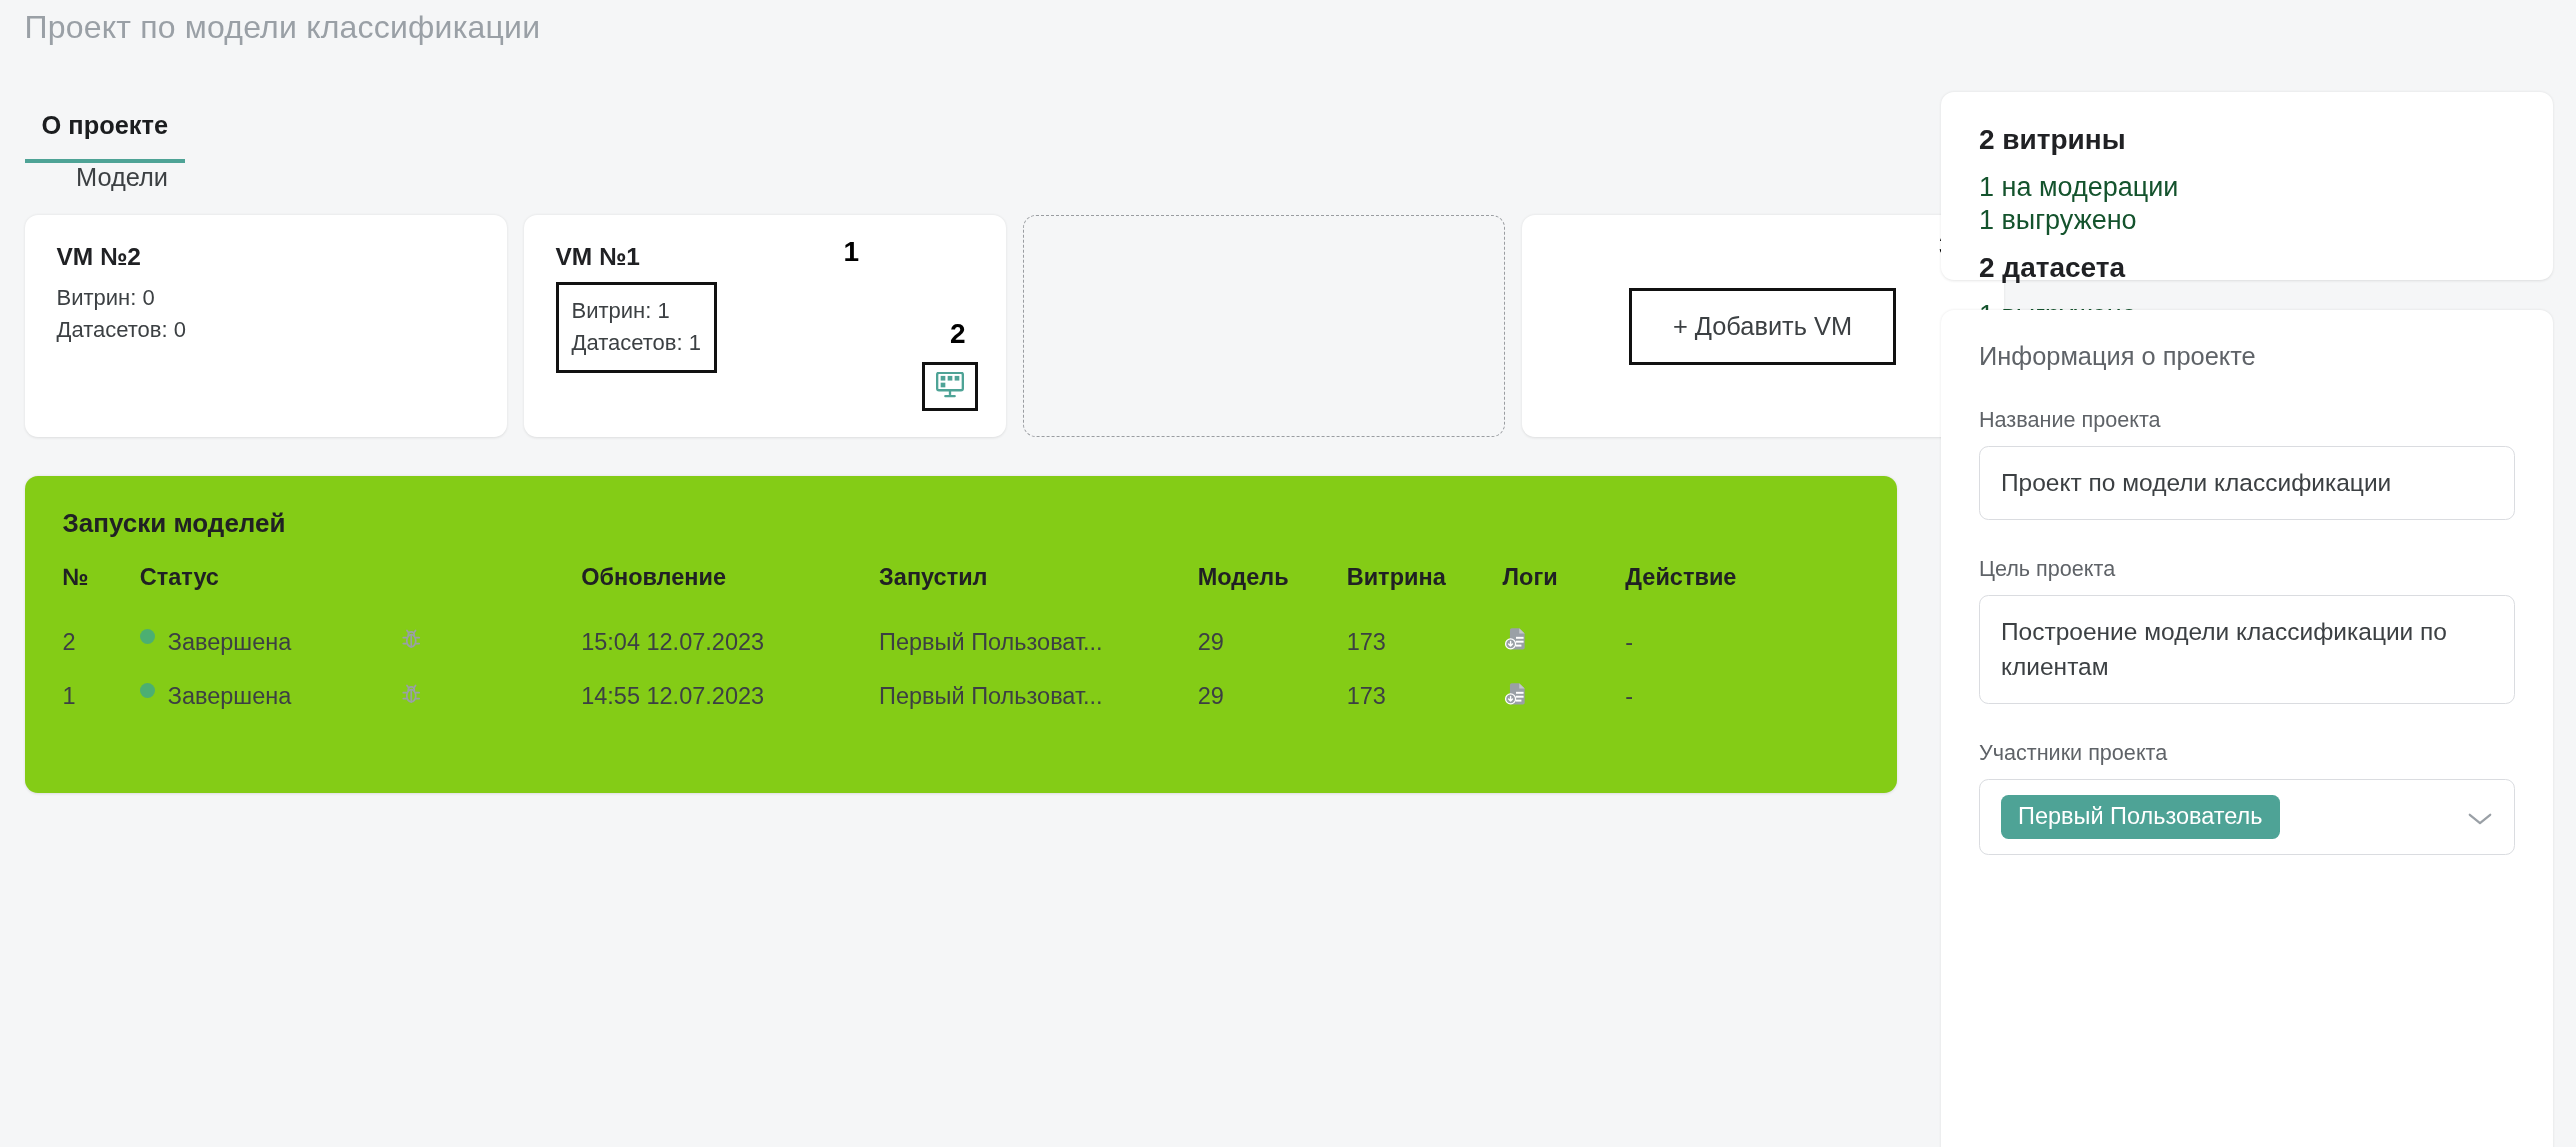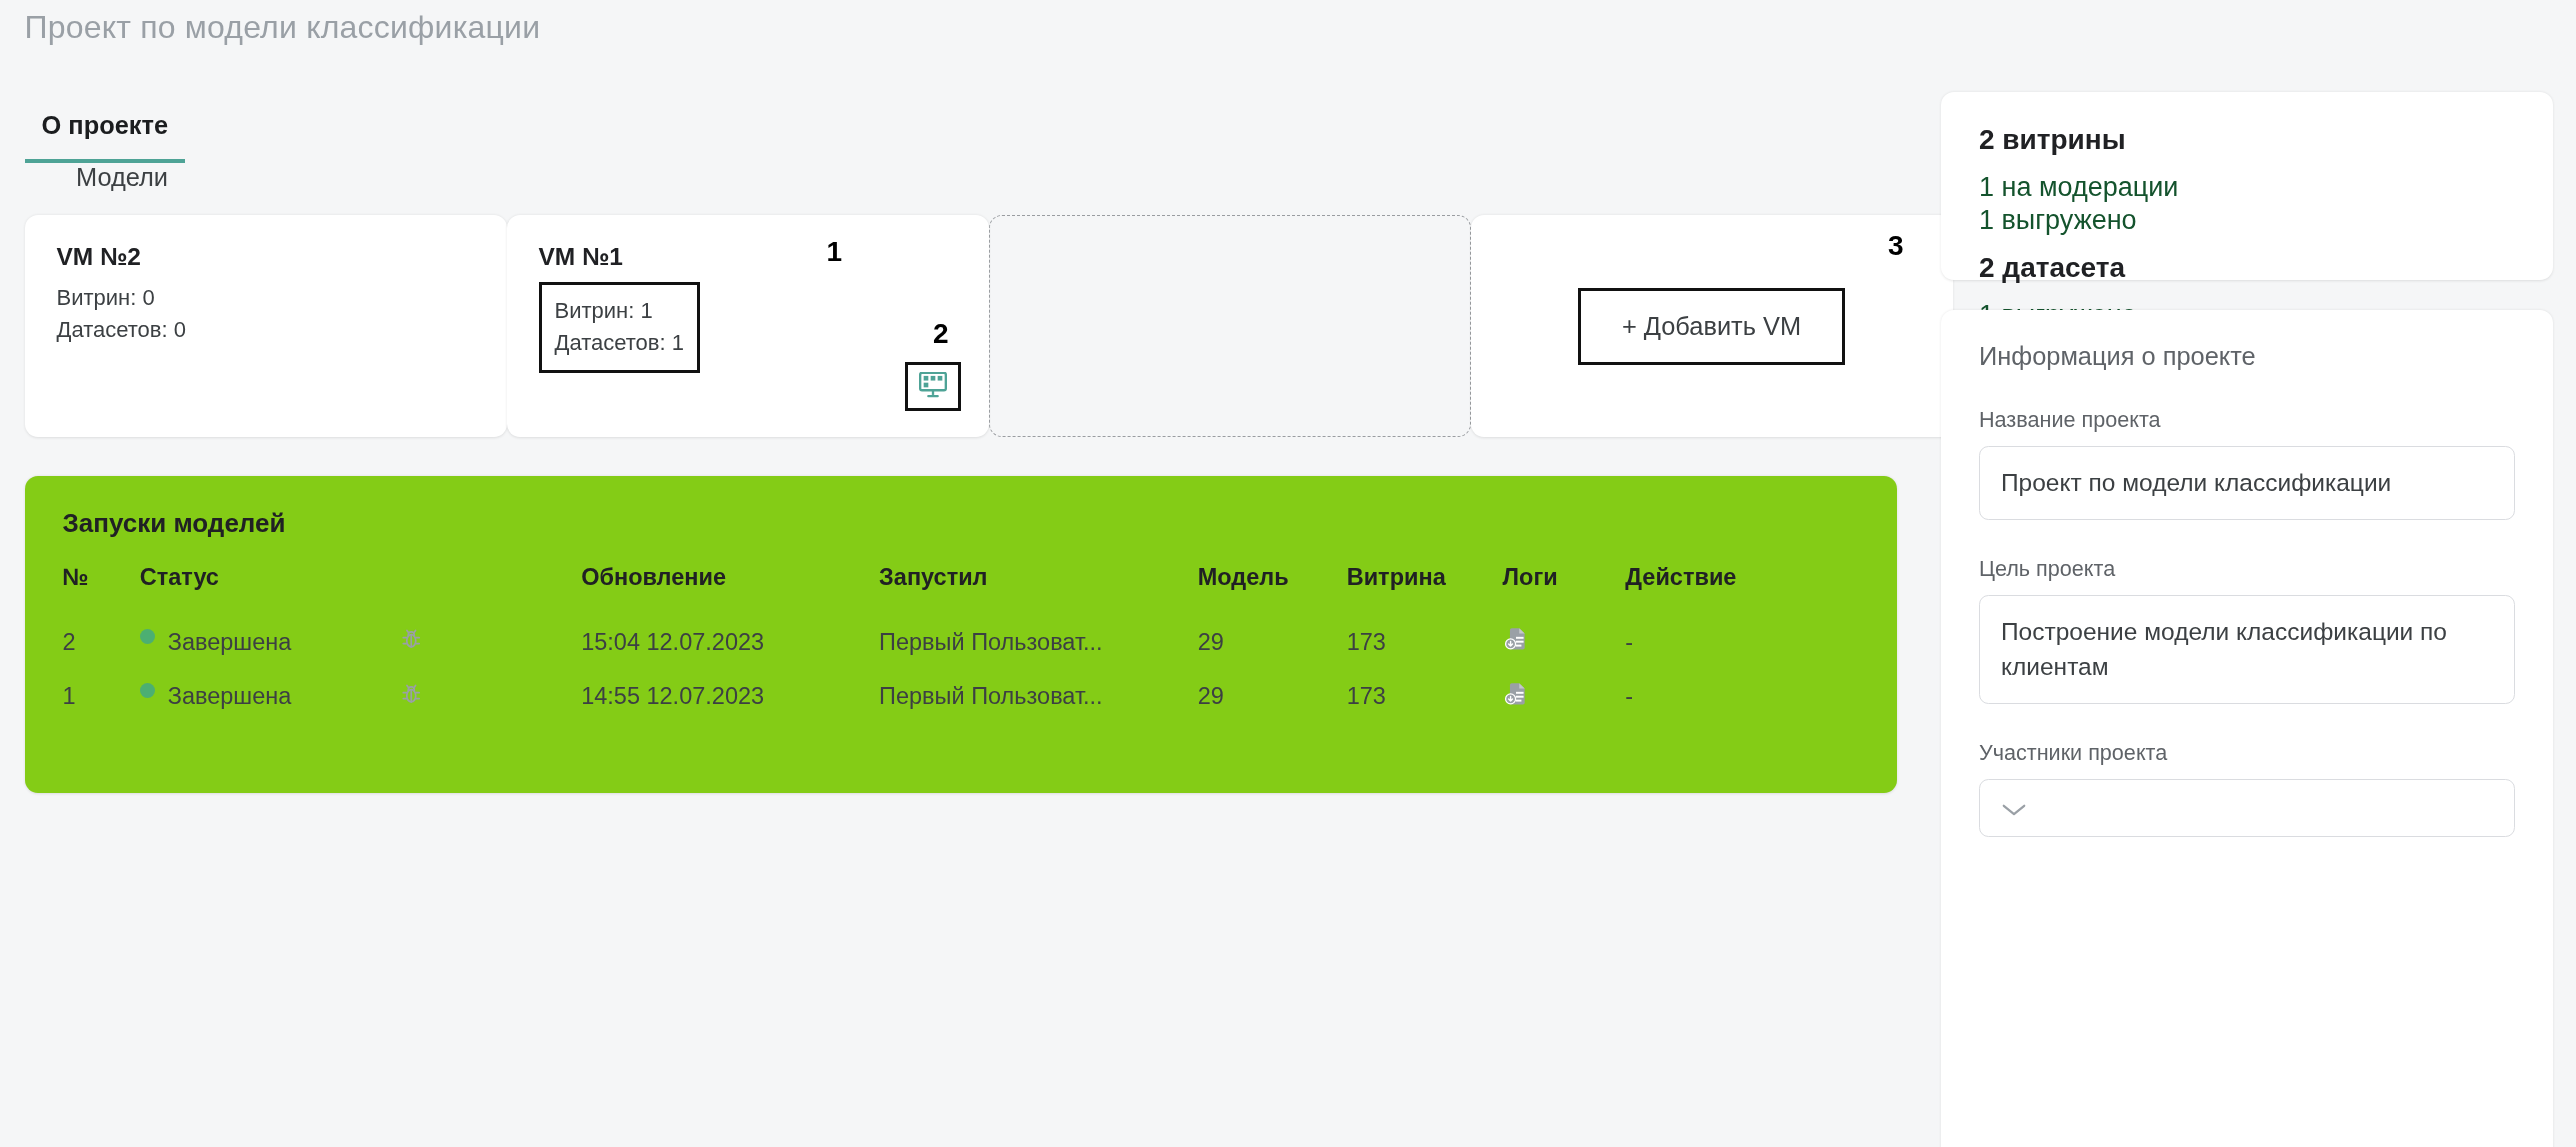--- a/index.html
+++ b/index.html
@@ -25,21 +25,21 @@
   }
   .tab {
     font-size: 25.4px; color: #3c4043; padding: 0 17px 19px 17px;
     cursor: pointer; white-space: nowrap;
   }
   .tab.active { color: #1b1d1f; font-weight: 700; border-bottom: 4.7px solid #4ea396; }
 
   
   .vm-row {
     position: absolute; left: 24.5px; top: 215px;
-    display: flex; align-items: stretch;
+    display: flex; gap: 17px; align-items: stretch;
   }
   .vm-card {
     width: 482px; height: 222px; background: #ffffff;
     border-radius: 13px; box-shadow: 0 0.9px 2.8px rgba(0,0,0,.10);
     padding: 28px 32px; position: relative;
   }
   .vm-card.placeholder {
     background: transparent; box-shadow: none;
     border: 1.9px dashed #9a9da1;
   }
@@ -299,20 +299,21 @@
       <div class="info-title">Информация о проекте</div>
 
       <div class="field-label">Название проекта</div>
       <div class="field-box">Проект по модели классификации</div>
 
       <div class="field-label">Цель проекта</div>
       <div class="field-box tall">Построение модели классификации по клиентам</div>
 
       <div class="field-label">Участники проекта</div>
       <div class="select-box">
+        <span class="chip">Первый Пользователь</span>
         <span class="chev">
           <svg width="26" height="15" viewBox="0 0 28 16" fill="none" stroke="#9aa0a6" stroke-width="2.4" stroke-linecap="round" stroke-linejoin="round">
             <path d="M3 4l11 9 11-9"></path>
           </svg>
         </span>
       </div>
     </div>
   </div>
 
 </div>

